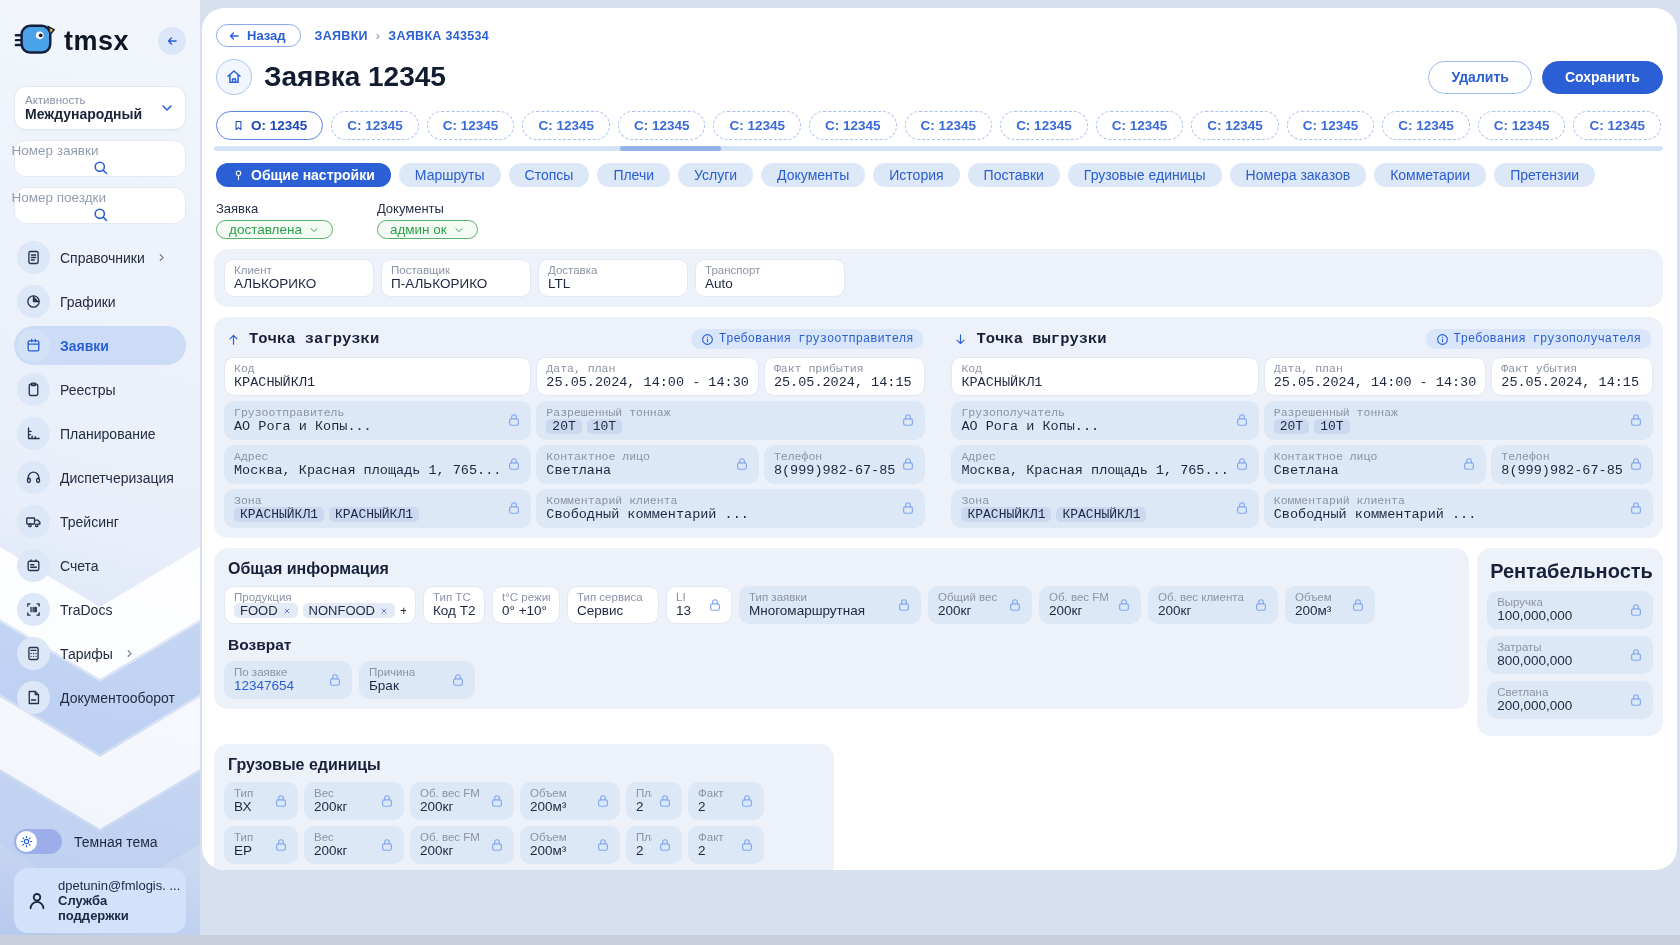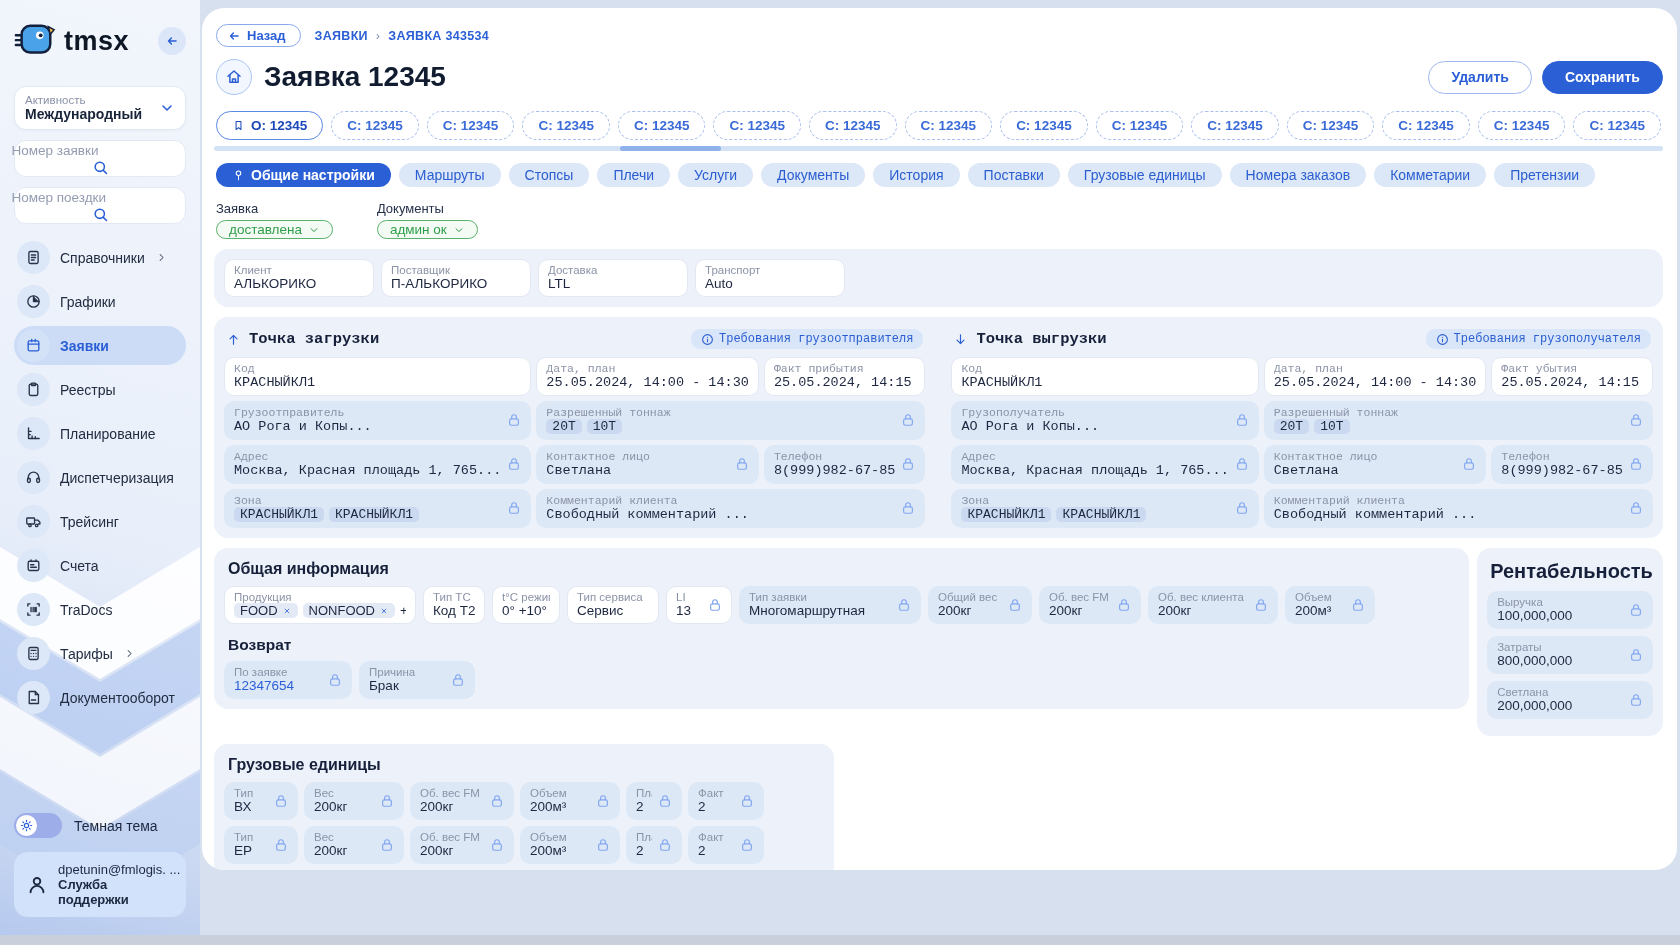--- a/index.html
+++ b/index.html
@@ -341,21 +341,21 @@
         </div>
       </nav>
 
     <div class="decor">
       <div class="chev-layer c1"></div>
         <div class="chev-layer c2"></div>
       <div class="chev-layer c3"></div>
         <div class="chev-layer c4"></div>
     </div>
 
-    <div style="position:absolute; left:14px; right:14px; bottom:28px; z-index:3;">
+    <div style="position:absolute; left:14px; right:14px; bottom:12px; z-index:3;">
       <div class="theme-row">
         <div class="toggle">
           <span class="knob">
               <span>
                 <svg viewBox="0 0 24 24" fill="none" stroke="currentColor" stroke-width="2.2" stroke-linecap="round">
                   <circle cx="12" cy="12" r="4"></circle>
                   <path d="M12 2.5v2M12 19.5v2M2.5 12h2M19.5 12h2M5.3 5.3l1.4 1.4M17.3 17.3l1.4 1.4M18.7 5.3l-1.4 1.4M6.7 17.3l-1.4 1.4"></path>
                 </svg>
               </span>
             </span>

